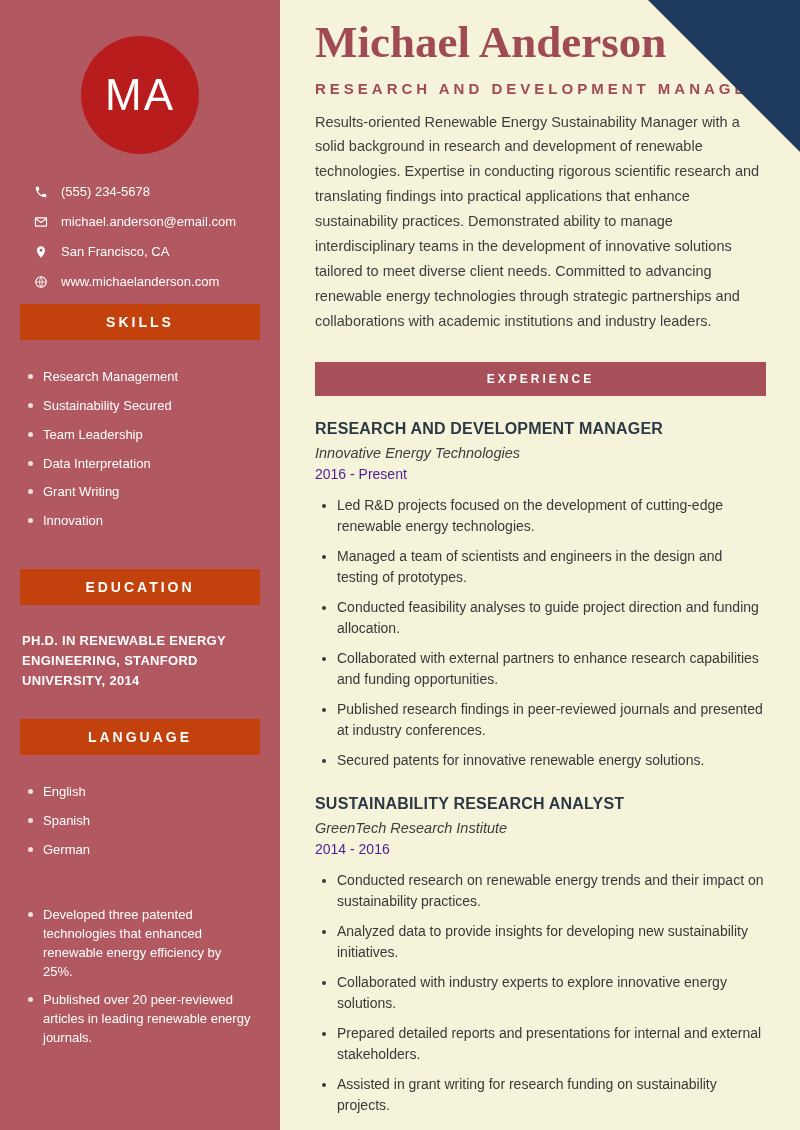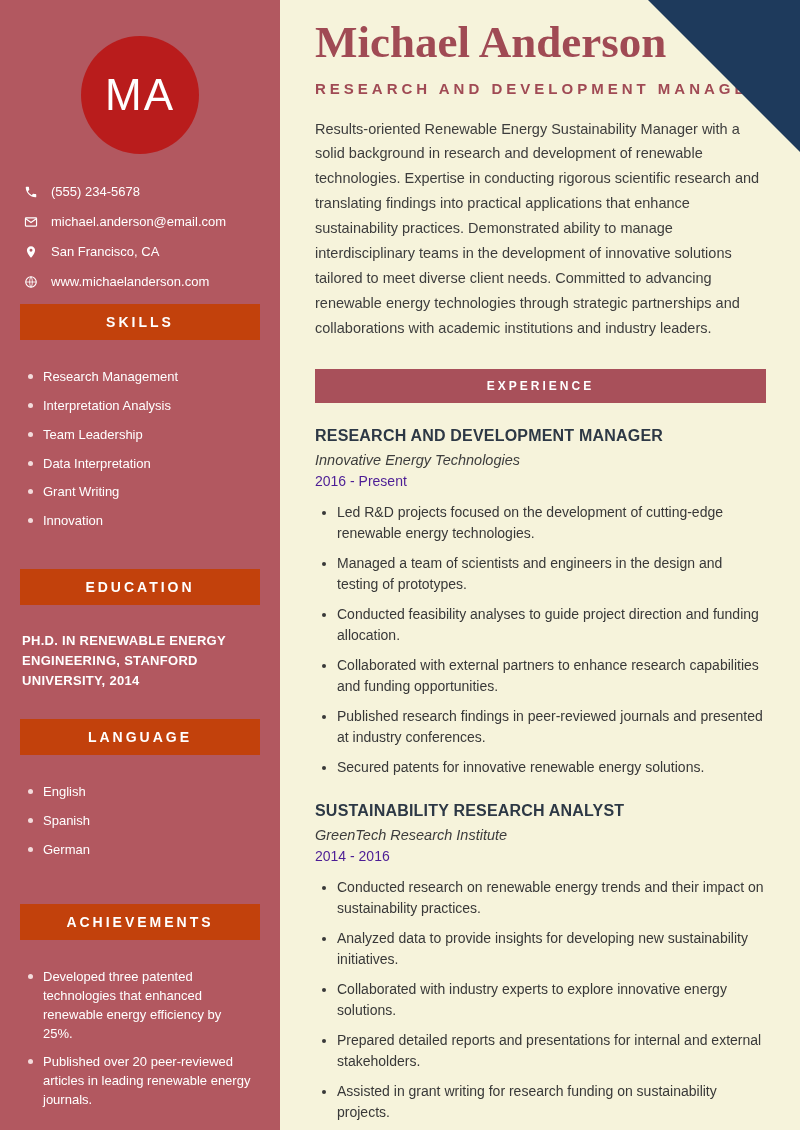--- a/index.html
+++ b/index.html
@@ -24,21 +24,21 @@
     width: 118px; height: 118px;
     border-radius: 50%;
     background: #b91c1c;
     margin: 0 auto 30px auto;
     display: flex; align-items: center; justify-content: center;
     font-size: 44px;
     letter-spacing: 2px;
     color: #ffffff;
     font-weight: 400;
   }
-  .contact { padding: 0 24px; }
+  .contact { padding: 0 34px; }
   .contact-row {
     display: flex; align-items: center;
     gap: 13px;
     margin-bottom: 15px;
     font-size: 13px;
   }
   .contact-row svg { width: 14px; height: 14px; flex: 0 0 14px; display: block; }
 
   .side-band {
     margin: 0 20px 26px 20px;
@@ -98,21 +98,21 @@
     line-height: 1.1;
   }
   .job-title-top {
     margin-top: 12px;
     font-size: 15px;
     font-weight: bold;
     letter-spacing: 4px;
     color: #a04a54;
   }
   .summary {
-    margin-top: 20px;
+    margin-top: 13px;
     font-size: 14.5px;
     line-height: 1.72;
     color: #3d3d3d;
   }
   .exp-band {
     margin-top: 28px;
     background: #a8505a;
     color: #ffffff;
     text-align: center;
     font-size: 12px;
@@ -171,40 +171,39 @@
         <circle cx="12" cy="12" r="9" fill="none" stroke="#ffffff" stroke-width="2"></circle>
         <path d="M3 12h18M12 3c3.2 3.6 3.2 14.4 0 18M12 3c-3.2 3.6-3.2 14.4 0 18" fill="none" stroke="#ffffff" stroke-width="1.4"></path>
       </svg>
       <span>www.michaelanderson.com</span>
     </div>
   </div>
 
   <div class="side-band">SKILLS</div>
   <ul class="side-list">
     <li>Research Management</li>
-    <li>Interpretation Analysis</li>
+    <li>Sustainability Secured</li>
     <li>Team Leadership</li>
     <li>Data Interpretation</li>
     <li>Grant Writing</li>
     <li>Innovation</li>
   </ul>
 
   <div class="side-band">EDUCATION</div>
   <div class="edu-degree">PH.D. IN RENEWABLE ENERGY ENGINEERING, STANFORD UNIVERSITY, 2014</div>
   <div class="gap-lg"></div>
 
   <div class="side-band">LANGUAGE</div>
   <ul class="side-list">
     <li>English</li>
     <li>Spanish</li>
     <li>German</li>
   </ul>
   <div class="gap-lg"></div>
 
-  <div class="side-band">ACHIEVEMENTS</div>
   <ul class="side-list">
     <li>Developed three patented technologies that enhanced renewable energy efficiency by 25%.</li>
     <li>Published over 20 peer-reviewed articles in leading renewable energy journals.</li>
 
   </ul>
 </aside>
 
 <main class="main">
   <div class="corner-triangle"></div>
 

